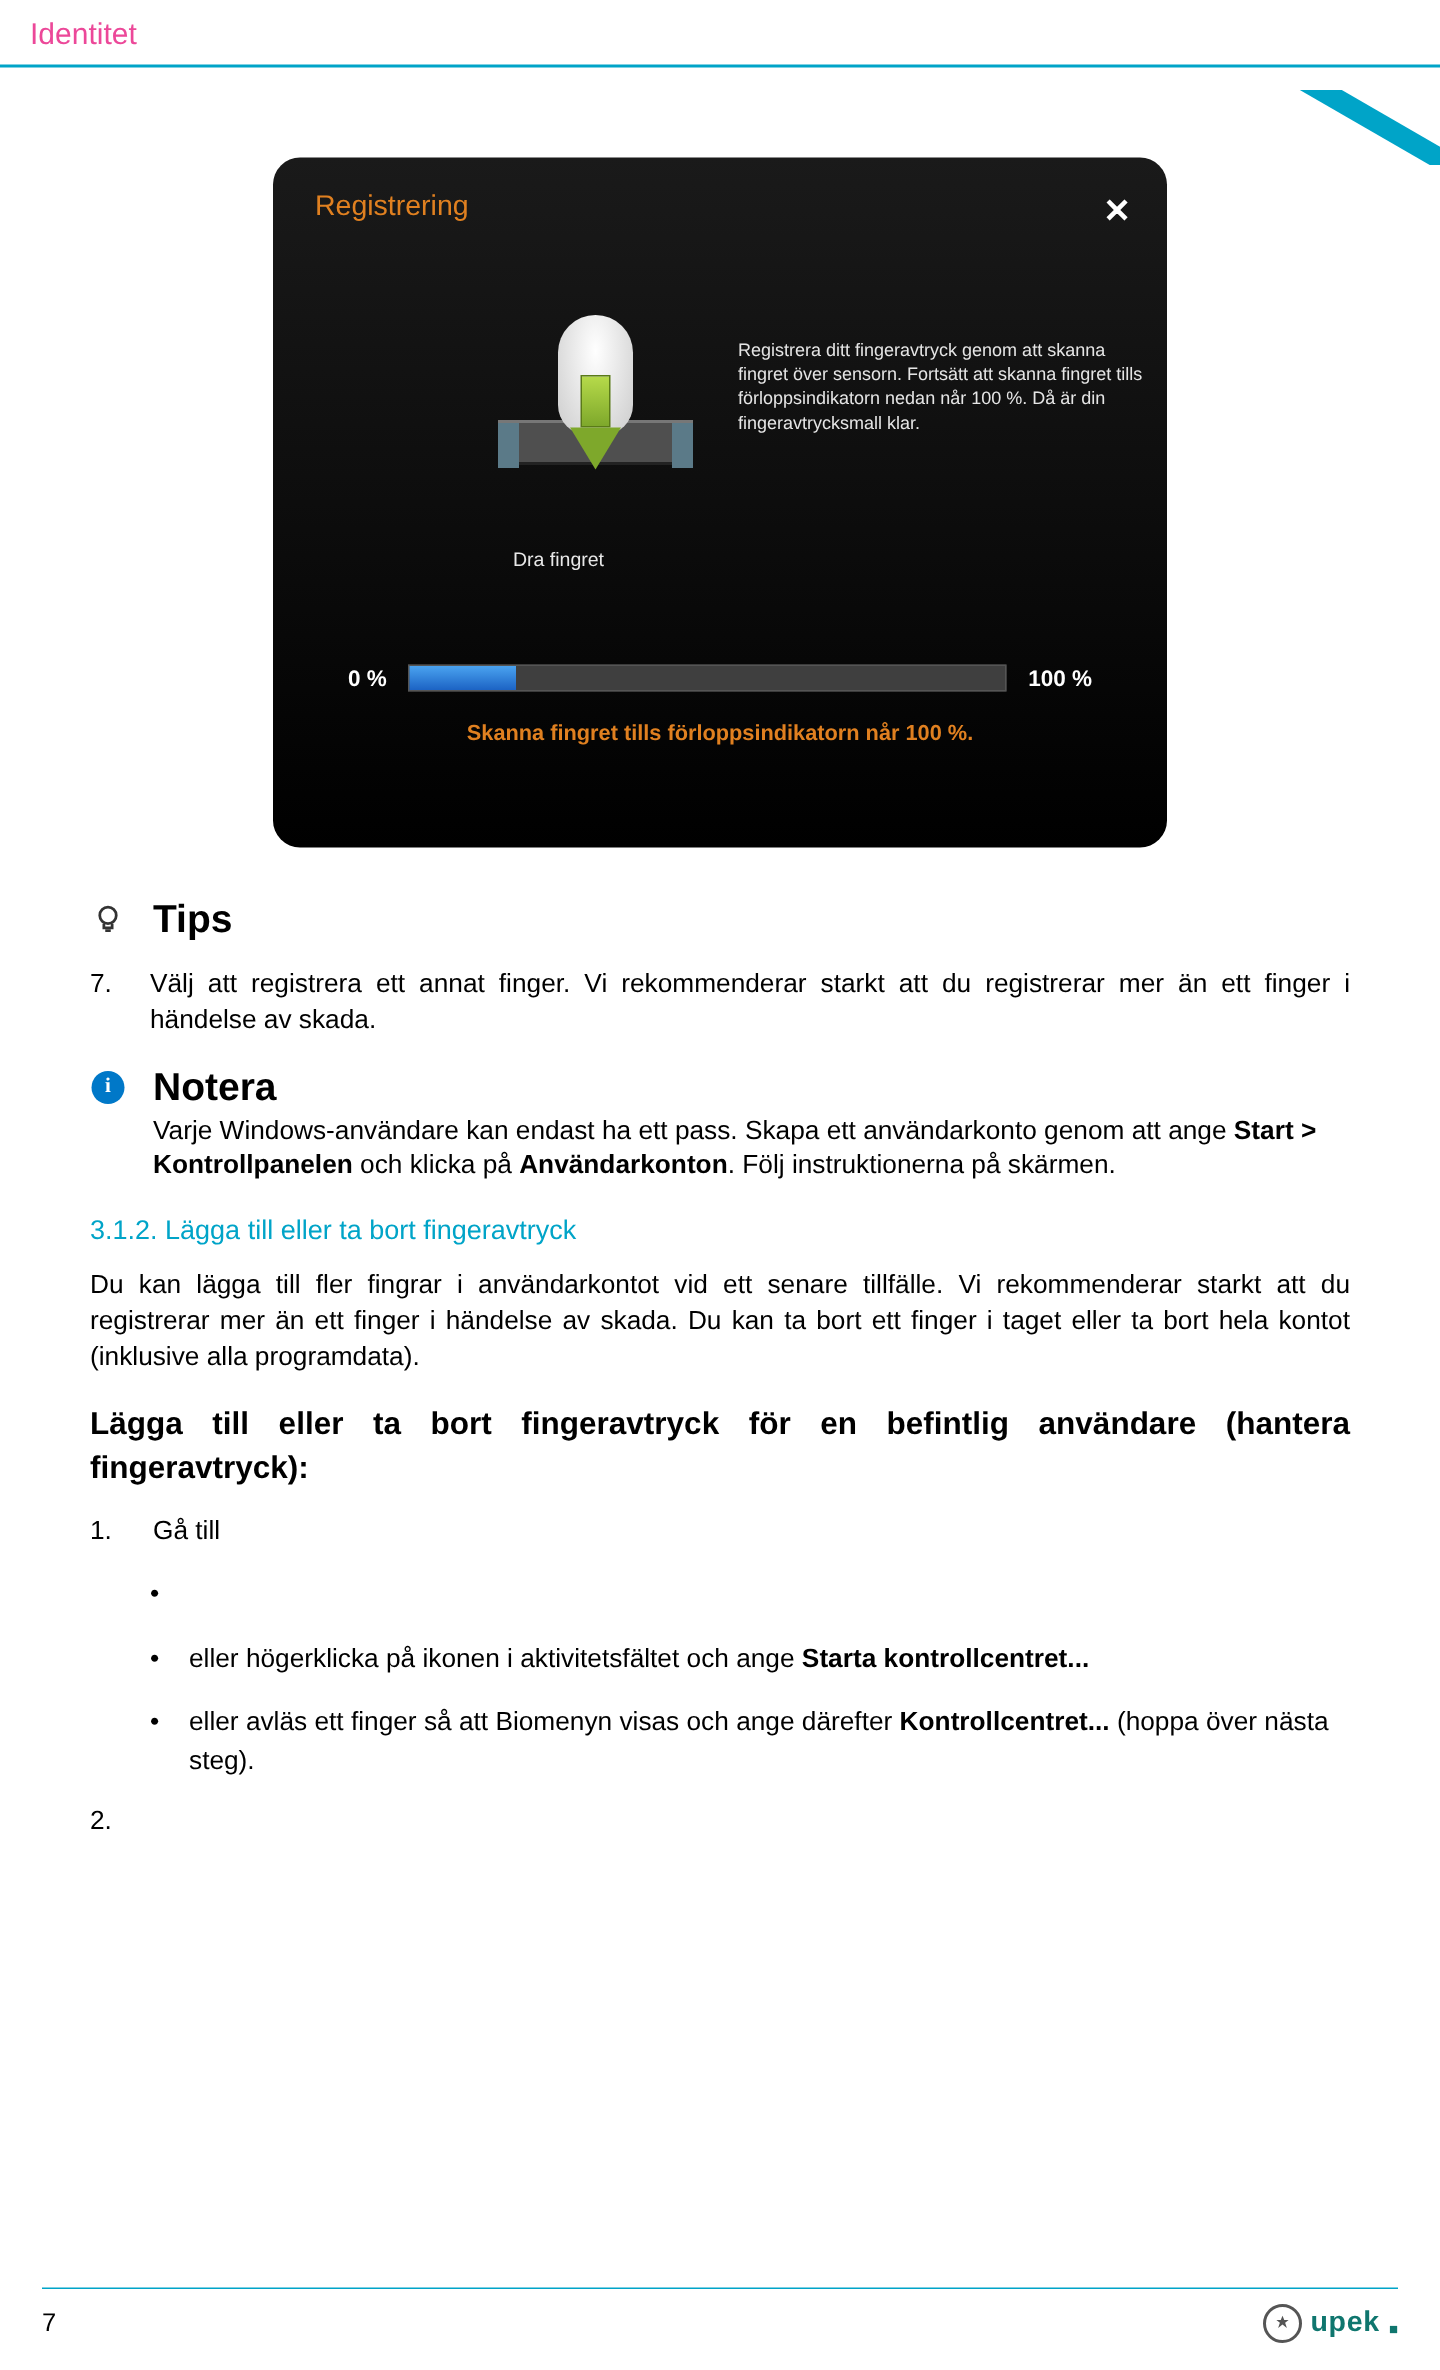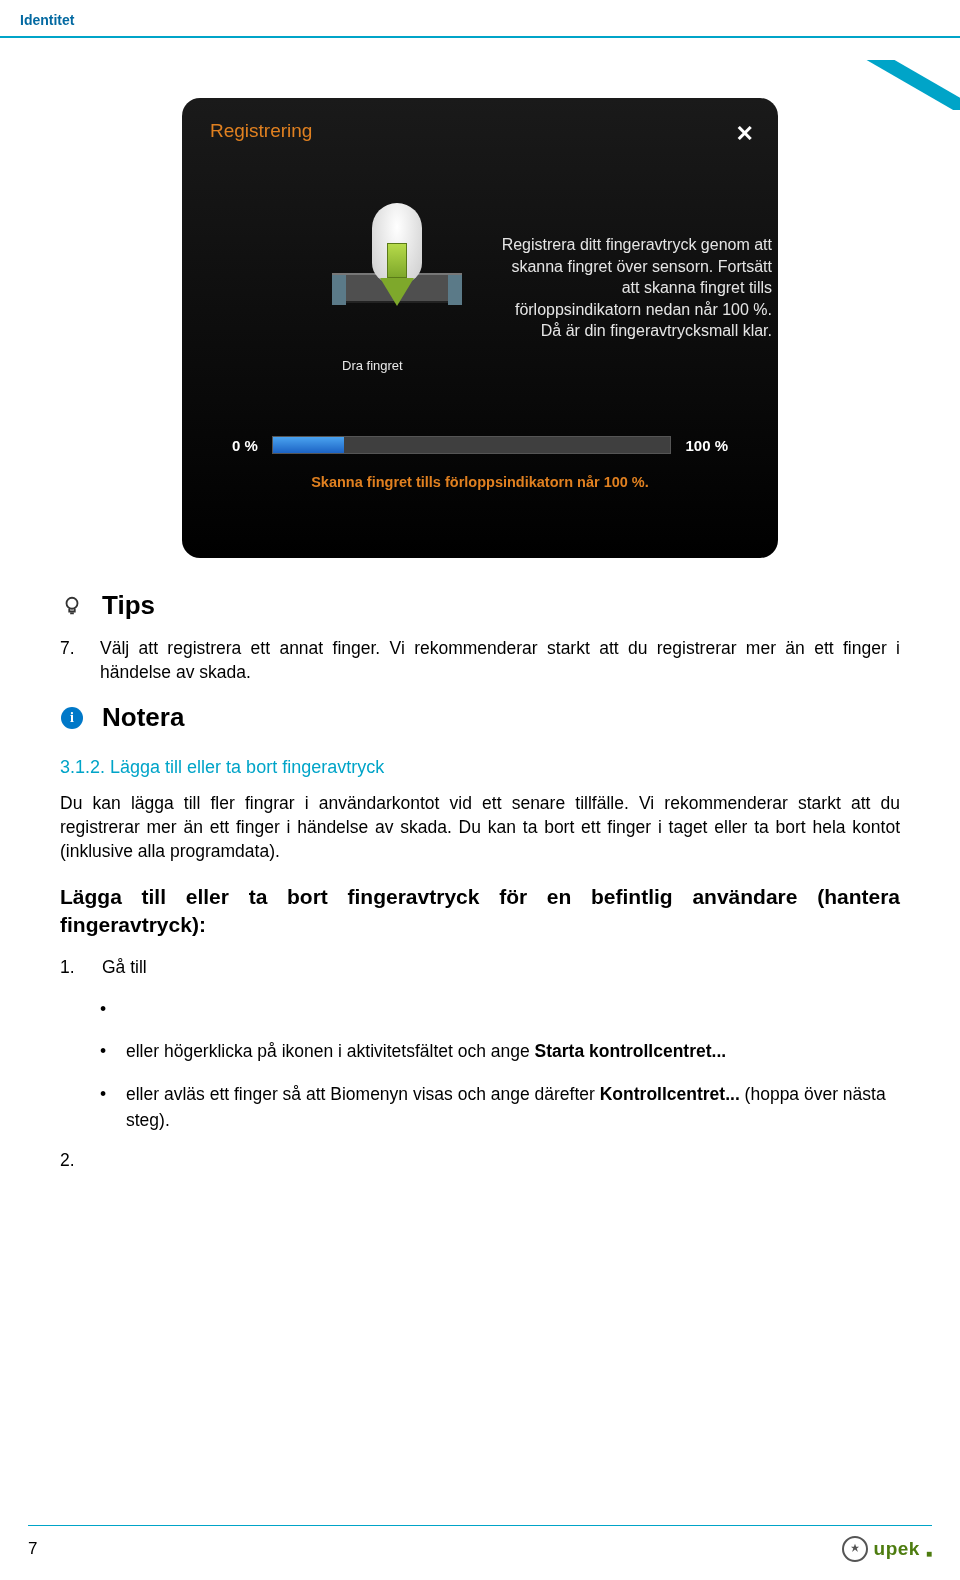--- a/index.html
+++ b/index.html
@@ -9,23 +9,23 @@
     height: 1580px;
     background: #fff;
     position: relative;
     color: #000;
   }
   .header {
     padding: 12px 20px 8px;
     border-bottom: 2px solid #00a4c8;
   }
   .header-title {
-    color: #0369a1;
-    font-size: 14px;
-    font-weight: bold;
+    color: #ec4899;
+    font-size: 20px;
+    font-weight: normal;
   }
   .corner-accent {
     position: absolute;
     top: 60px;
     right: 0;
     width: 95px;
     height: 50px;
     overflow: hidden;
   }
   .corner-accent::before {
@@ -96,24 +96,23 @@
     width:0; height:0; margin:0 auto;
     border-left:17px solid transparent;
     border-right:17px solid transparent;
     border-top:28px solid #7ea82b;
   }
   .ss-label {
     position:absolute; top:260px; left:160px;
     font-size:13px; color:#e8e8e8;
   }
   .ss-instr {
-    position:absolute; top:136px; left:310px;
-    width:280px; font-size:16px; line-height:1.35;
+    position:absolute; top:120px; left:310px;
+    width:280px; font-size:12px; line-height:1.35;
     color:#e5e5e5;
-    text-align:right;
   }
   .ss-bar-row {
     position:absolute; top:338px; left:50px; right:50px;
     display:flex; align-items:center; gap:14px;
   }
   .ss-pct { font-size:15px; font-weight:bold; white-space:nowrap; }
   .ss-bar {
     flex:1; height:18px;
     background:#3f3f3f;
     border:1px solid #555;
@@ -196,21 +195,21 @@
   .footer-rule {
     border-top:1.5px solid #00a4c8;
     margin-bottom:10px;
   }
   .footer-row {
     display:flex; justify-content:space-between; align-items:center;
   }
   .page-num { font-size:17px; }
   .logo {
     display:flex; align-items:center; gap:6px;
-    color:#4d7c0f;
+    color:#0f766e;
   }
   .logo-text { font-size:19px; font-weight:bold; letter-spacing:0.5px; }
   .logo-dot { font-size:10px; align-self:flex-end; margin-bottom:3px; }
   .logo-mark {
     width:26px; height:26px; border:2.5px solid #555; border-radius:50%;
     display:flex; align-items:center; justify-content:center;
     position:relative;
   }
   .logo-mark svg { width:14px; height:14px; }
 </style>
@@ -269,20 +268,23 @@
     <div class="num">7.</div>
     <div class="txt">Välj att registrera ett annat finger. Vi rekommenderar starkt att du registrerar mer än ett finger i händelse av skada.</div>
   </div>
 
   <div class="note-block">
     <div class="callout-icon">
       <div class="info-circle">i</div>
     </div>
     <div class="callout-body">
       <div class="callout-title">Notera</div>
+      <div class="callout-text">
+        <span>Varje Windows-användare kan endast ha ett pass. Skapa ett användarkonto genom att ange </span><span class="bold">Start &gt; Kontrollpanelen</span><span> och klicka på </span><span class="bold">Användarkonton</span><span>. Följ instruktionerna på skärmen.</span>
+      </div>
     </div>
   </div>
 
   <div class="section-num">3.1.2. Lägga till eller ta bort fingeravtryck</div>
 
   <div class="body-para">Du kan lägga till fler fingrar i användarkontot vid ett senare tillfälle. Vi rekommenderar starkt att du registrerar mer än ett finger i händelse av skada. Du kan ta bort ett finger i taget eller ta bort hela kontot (inklusive alla programdata).</div>
 
   <div class="h3">Lägga till eller ta bort fingeravtryck för en befintlig användare (hantera fingeravtryck):</div>
 
   <ol class="main-list">

